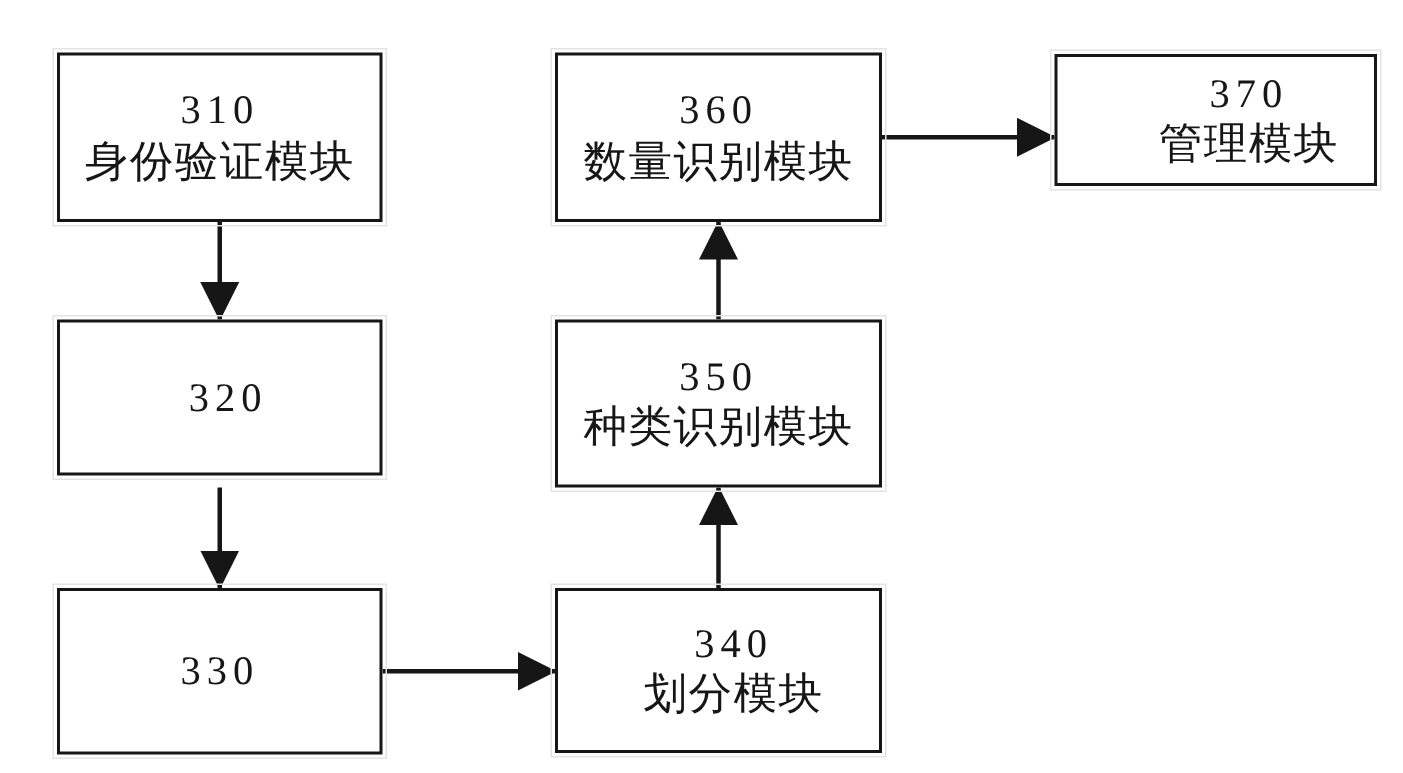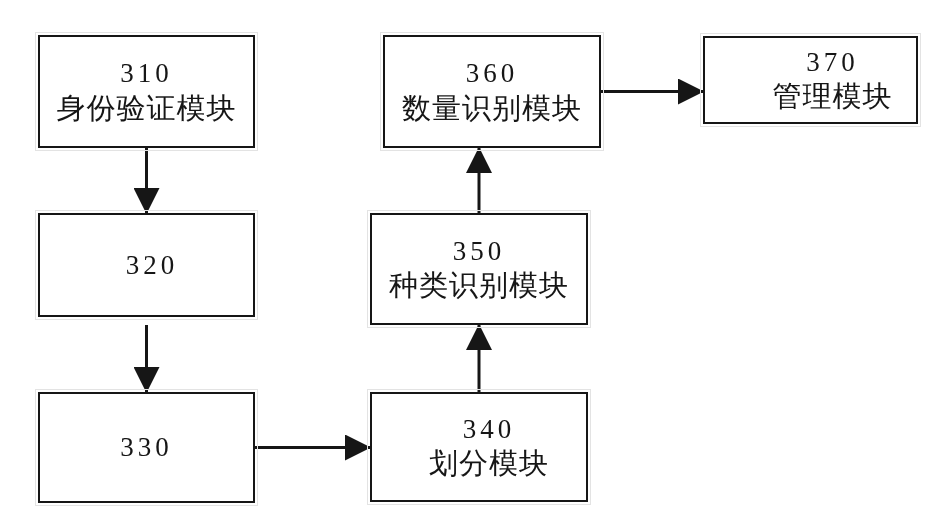--- a/index.html
+++ b/index.html
@@ -85,21 +85,21 @@
   <div class="node" style="left: 370px; top: 392px; width: 218px; height: 110px; padding-left: 20px;">
     <div class="node-num">340</div>
     <div class="node-label">划分模块</div>
   </div>
 
   <div class="node" style="left: 370px; top: 213px; width: 218px; height: 112px;">
     <div class="node-num">350</div>
     <div class="node-label">种类识别模块</div>
   </div>
 
-  <div class="node" style="left: 370px; top: 35px; width: 218px; height: 113px; margin-left: 13px;">
+  <div class="node" style="left: 370px; top: 35px; width: 218px; height: 113px;">
     <div class="node-num">360</div>
     <div class="node-label">数量识别模块</div>
   </div>
 
   <div class="node" style="left: 703px; top: 36px; width: 215px; height: 88px; padding-left: 44px;">
     <div class="node-num">370</div>
     <div class="node-label">管理模块</div>
   </div>
 
 </div>

